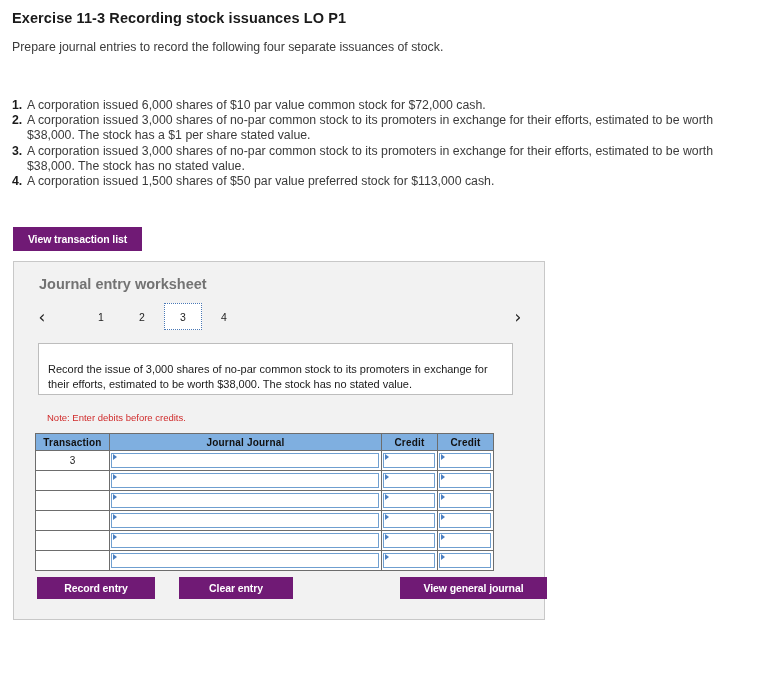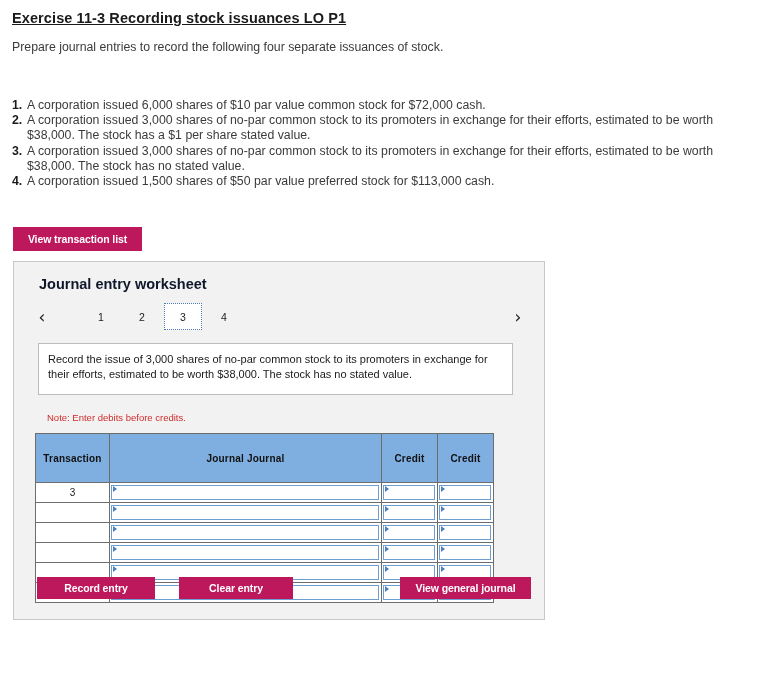--- a/index.html
+++ b/index.html
@@ -18,21 +18,20 @@
 
   
   .exercise-title {
     position: absolute;
     left: 12px;
     top: 10px;
     font-size: 14.5px;
     font-weight: bold;
     color: #1a1a1a;
     letter-spacing: 0.1px;
-    text-decoration: underline;
   }
   .prepare-line {
     position: absolute;
     left: 12px;
     top: 40px;
     font-size: 12.3px;
     color: #3b3b3b;
   }
 
   
@@ -56,21 +55,21 @@
     min-width: 15px;
     flex: 0 0 auto;
     text-align: left;
   }
   .req-text {
     flex: 1 1 auto;
   }
 
   
   .btn {
-    background: #be185d;
+    background: #701a75;
     color: #ffffff;
     border: none;
     font-family: "Liberation Sans", sans-serif;
     font-weight: bold;
     font-size: 10.5px;
     letter-spacing: -0.1px;
     text-align: center;
     cursor: pointer;
     padding: 0;
     line-height: 1;
@@ -96,21 +95,21 @@
     background: #f2f2f2;
     border: 1px solid #c8c8c8;
     box-sizing: border-box;
   }
   .worksheet-title {
     position: absolute;
     left: 25px;
     top: 14px;
     font-size: 14.5px;
     font-weight: bold;
-    color: #0f172a;
+    color: #737373;
   }
 
   
   .tab-strip {
     position: absolute;
     left: 19px;
     top: 41px;
     width: 494px;
     height: 30px;
   }
@@ -155,21 +154,21 @@
   
   .instruction-box {
     position: absolute;
     left: 24px;
     top: 81px;
     width: 475px;
     height: 52px;
     background: #ffffff;
     border: 1px solid #bdbdbd;
     box-sizing: border-box;
-    padding: 8px 9px 0 9px;
+    padding: 18px 9px 0 9px;
     font-size: 11px;
     line-height: 15px;
     color: #1a1a1a;
     font-weight: 500;
   }
 
   
   .note {
     position: absolute;
     left: 21px;
@@ -190,21 +189,21 @@
     background: #ffffff;
     table-layout: fixed;
   }
   .jtable th {
     background: #7fafe0;
     border: 1px solid #6d6d6d;
     font-size: 10px;
     font-weight: bold;
     color: #111111;
     height: 16px;
-    padding: 16px 2px;
+    padding: 0 2px;
     letter-spacing: 0.2px;
   }
   .jtable td {
     border: 1px solid #6d6d6d;
     height: 17px;
     padding: 0;
     background: #ffffff;
   }
   .col-transaction { width: 74px; }
   .col-journal { width: 272px; }
@@ -254,21 +253,21 @@
     position: absolute;
     left: 165px;
     top: 315px;
     width: 114px;
     height: 22px;
   }
   .btn-view-journal {
     position: absolute;
     left: 386px;
     top: 315px;
-    width: 131px;
+    width: 147px;
     height: 22px;
   }
 </style>
 </head>
 <body>
 
 <div class="exercise-title">Exercise 11-3 Recording stock issuances LO P1</div>
 
 <div class="prepare-line">Prepare journal entries to record the following four separate issuances of stock.</div>
 

